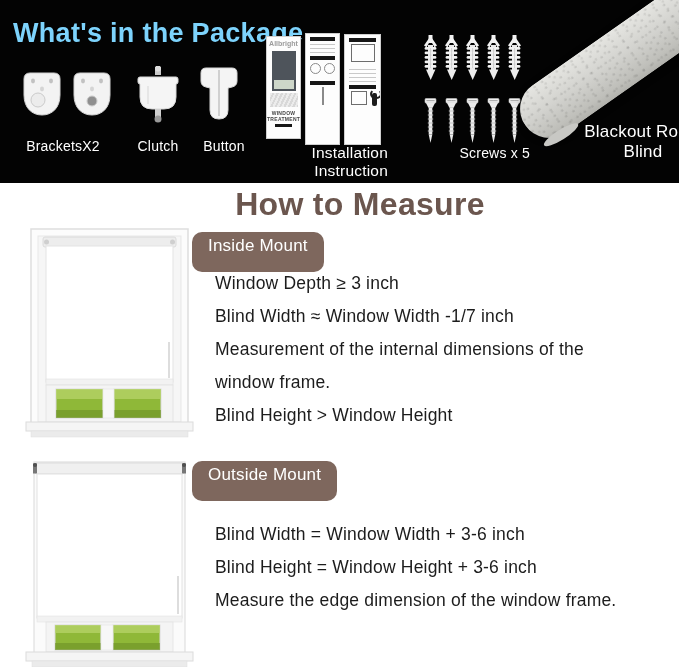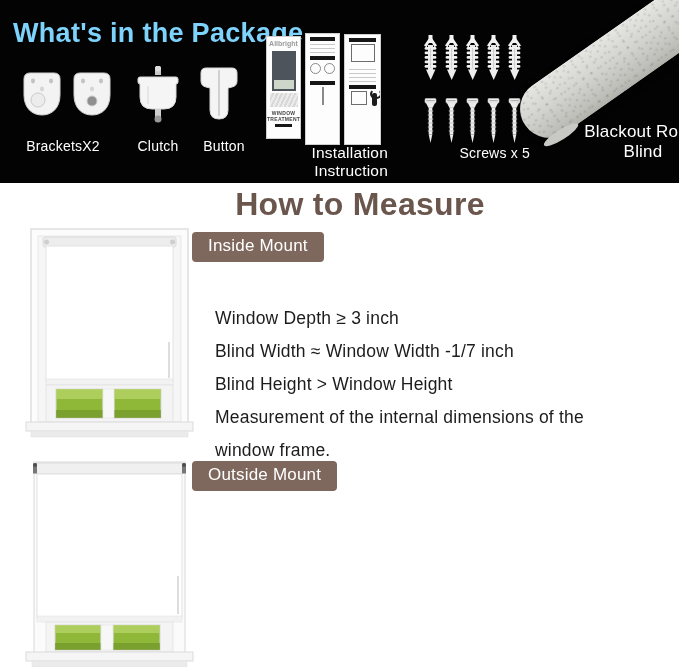--- a/index.html
+++ b/index.html
@@ -36,23 +36,23 @@
       radial-gradient(circle at 70% 70%, rgba(0,0,0,.08) 1px, transparent 1.6px),
       linear-gradient(180deg,#e6e6e2 0%,#d3d3cf 45%,#bfbfba 85%,#b2b2ad 100%);
     background-size:9px 7px,11px 9px,100% 100%;
     box-shadow:0 2px 6px rgba(0,0,0,.55);
   }
   .roll:after{content:"";position:absolute;left:4px;bottom:-4px;width:40px;height:10px;border-radius:50%;background:#c8c8c4;transform:rotate(3deg);}
   
   .measure-title{position:absolute;left:170px;top:186px;width:380px;text-align:center;font-size:32px;font-weight:600;color:#6b564e;letter-spacing:.3px;}
   .badge{
     position:absolute;background:#7e675d;color:#fff;font-size:17px;font-weight:500;
-    padding:4px 16px 6px;border-radius:4px;letter-spacing:.2px;
+    padding:4px 16px 16px;border-radius:10px;letter-spacing:.2px;
   }
-  .lines{position:absolute;font-size:17.5px;line-height:33px;color:#1c1c1c;letter-spacing:.2px;margin-top:35px;}
+  .lines{position:absolute;font-size:17.5px;line-height:33px;color:#1c1c1c;letter-spacing:.2px;}
   .photo{position:absolute;}
 </style>
 </head>
 <body>
 
 <div class="canvas">
 
   <section class="package">
     <div class="pkg-title">What's in the Package</div>
 
@@ -184,22 +184,22 @@
       <rect x="112" y="186" width="47" height="8" fill="#6c8f27" opacity=".6"></rect>
       <rect x="101" y="165" width="11" height="29" fill="#f7f7f7" stroke="#e3e3e3" stroke-width="0.6"></rect>
       <rect x="24" y="198" width="167" height="9" fill="#f5f5f5" stroke="#dbdbdb"></rect>
       <rect x="29" y="207" width="157" height="6" fill="#ebebeb" stroke="#dddddd" stroke-width="0.5"></rect>
     </svg>
   </div>
   <div class="badge" style="left:192px;top:232px;">Inside Mount</div>
   <div class="lines" style="left:215px;top:267px;width:420px;">
     <div>Window Depth ≥ 3 inch</div>
     <div>Blind Width ≈ Window Width -1/7 inch</div>
+    <div>Measurement of the internal dimensions of the window frame.</div>
     <div>Blind Height &gt; Window Height</div>
-    <div>Measurement of the internal dimensions of the window frame.</div>
   </div>
 
   <div class="photo" style="left:2px;top:452px;">
     <svg width="210" height="215" viewBox="0 0 210 215">
       <rect x="0" y="0" width="210" height="215" fill="#ffffff"></rect>
       <rect x="32" y="10" width="151" height="193" fill="#fbfbfb" stroke="#e0e0e0" stroke-width="1.2"></rect>
       <rect x="33" y="11" width="149" height="11" rx="2" fill="#f0f0f0" stroke="#d7d7d7" stroke-width="0.8"></rect>
       <rect x="31" y="11.5" width="4" height="10" fill="#777777"></rect>
       <rect x="180" y="11.5" width="4" height="10" fill="#777777"></rect>
       <circle cx="33" cy="13" r="2" fill="#4f4f4f"></circle>
@@ -213,14 +213,19 @@
       <rect x="53" y="191" width="46" height="7" fill="#6c8f27" opacity=".6"></rect>
       <rect x="111" y="173" width="47" height="25" fill="#8fb838" stroke="#d9d9d9"></rect>
       <rect x="111" y="173" width="47" height="8" fill="#b7d46a" opacity=".75"></rect>
       <rect x="111" y="191" width="47" height="7" fill="#6c8f27" opacity=".6"></rect>
       <rect x="99" y="173" width="12" height="25" fill="#f7f7f7" stroke="#e3e3e3" stroke-width="0.6"></rect>
       <rect x="24" y="200" width="167" height="9" fill="#f5f5f5" stroke="#dbdbdb"></rect>
       <rect x="30" y="209" width="155" height="6" fill="#ebebeb" stroke="#dddddd" stroke-width="0.5"></rect>
     </svg>
   </div>
   <div class="badge" style="left:192px;top:461px;">Outside Mount</div>
+  <div class="lines" style="left:215px;top:518px;width:465px;">
+    <div>Blind Width = Window Width + 3-6 inch</div>
+    <div>Blind Height = Window Height + 3-6 inch</div>
+    <div>Measure the edge dimension of the window frame.</div>
+  </div>
 
 </div>
 
 </body></html>

